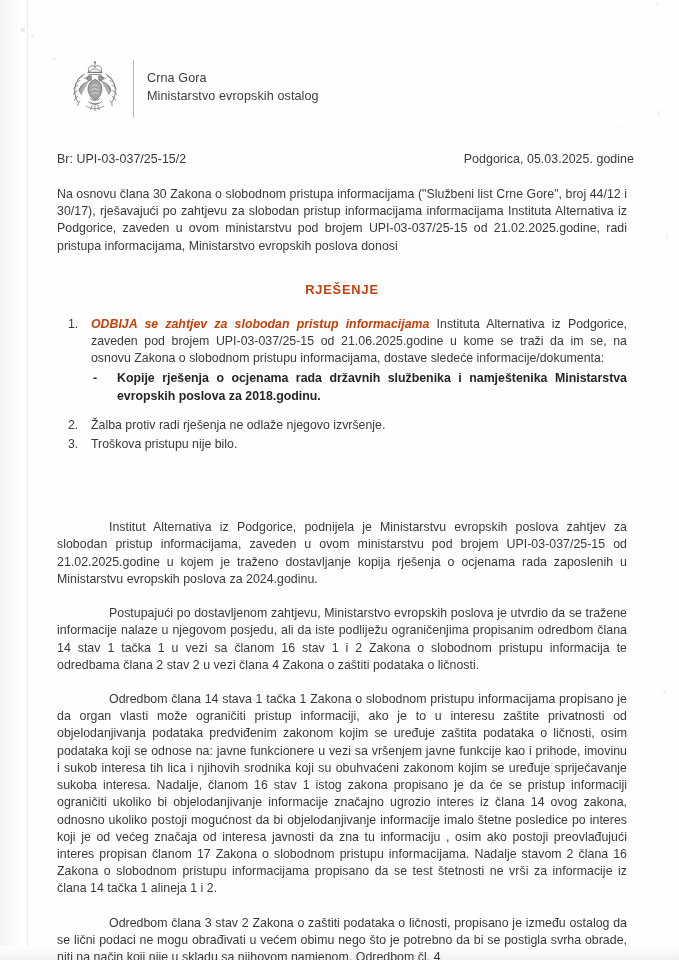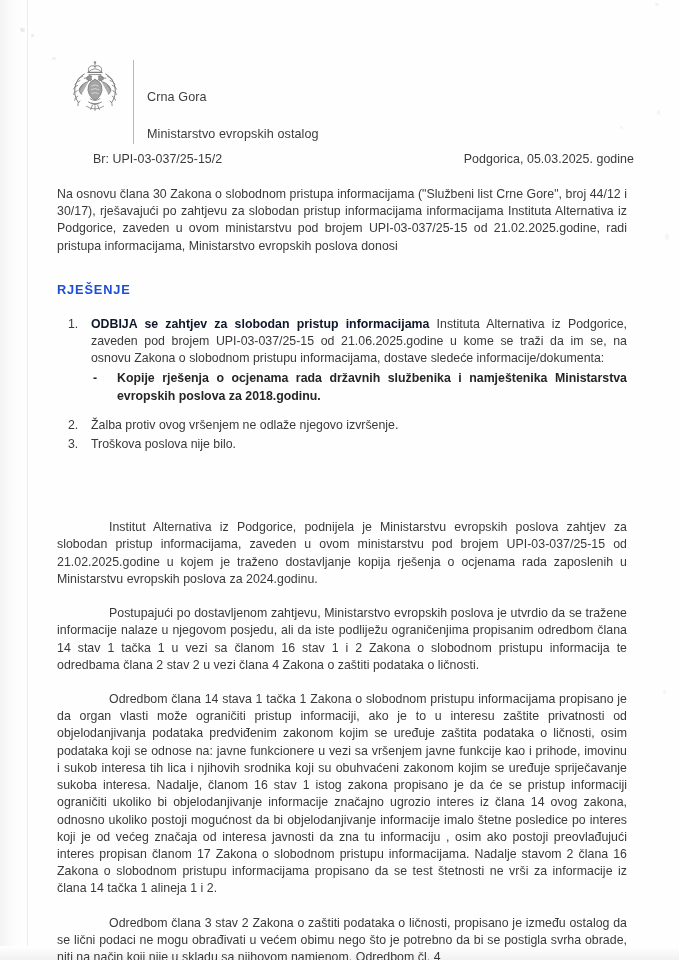--- a/index.html
+++ b/index.html
@@ -83,35 +83,35 @@
     flex: 0 0 auto;
   }
   .letterhead-text {
     padding-left: 13px;
     padding-top: 9px;
     line-height: 1.45;
     font-size: 12.6px;
     color: #3d3d3d;
     white-space: nowrap;
   }
-  .letterhead-text div { letter-spacing: .1px; margin-top: 19px; }
+  .letterhead-text div { letter-spacing: .1px; }
 
   
   .ref-row {
     position: absolute;
     left: 57px;
     right: 38px;
     top: 152px;
     display: flex;
     justify-content: space-between;
     align-items: baseline;
     font-size: 12.4px;
     color: #3a3a3a;
   }
-  .ref-number { letter-spacing: .05px; margin-left: 36px; }
+  .ref-number { letter-spacing: .05px; }
   .ref-place  { letter-spacing: .05px; padding-right: 7px; }
 
   
   .body {
     position: absolute;
     left: 57px;
     width: 570px;
     top: 186px;
     font-size: 12.35px;
     line-height: 1.395;
@@ -123,23 +123,23 @@
     letter-spacing: .03px;
   }
   p.para.indent { text-indent: 52px; }
   .gap-md  { height: 17px; }
   .gap-lg  { height: 26px; }
 
   h2.doc-heading {
     margin: 0;
     font-size: 12.8px;
     font-weight: bold;
-    text-align: left;
+    text-align: center;
     letter-spacing: .85px;
-    color: #1d4ed8;
+    color: #c2410c;
   }
 
   
   ol.decisions {
     margin: 0;
     padding: 0;
     list-style: none;
   }
   ol.decisions > li {
     position: relative;
@@ -151,21 +151,21 @@
   ol.decisions > li .marker {
     position: absolute;
     left: 11px;
     top: 0;
     width: 22px;
     text-align: left;
   }
   li.tight { margin-bottom: 0; }
   li.spaced-top { margin-top: 12px; }
 
-  b.strong { font-weight: bold; color: #0f172a; }
+  b.strong { font-weight: bold; color: #c2410c; font-style: italic; }
 
   
   ul.subitems {
     margin: 3px 0 0 0;
     padding: 0;
     list-style: none;
   }
   ul.subitems > li {
     position: relative;
     padding-left: 26px;
@@ -282,26 +282,26 @@
         <ul class="subitems">
           <li>
             <span class="dash">-</span>
             <span>Kopije rješenja o ocjenama rada državnih službenika i namještenika Ministarstva evropskih poslova za 2018.godinu.</span>
           </li>
         </ul>
       </li>
 
       <li class="tight spaced-top">
         <span class="marker">2.</span>
-        <span>Žalba protiv ovog vršenjem ne odlaže njegovo izvršenje.</span>
+        <span>Žalba protiv radi rješenja ne odlaže njegovo izvršenje.</span>
       </li>
 
       <li class="tight">
         <span class="marker">3.</span>
-        <span>Troškova poslova nije bilo.</span>
+        <span>Troškova pristupu nije bilo.</span>
       </li>
 
     </ol>
 
     <div class="gap-lg" style="height:34px"></div>
     <div class="gap-lg" style="height:30px"></div>
 
     <p class="para indent">Institut Alternativa iz Podgorice, podnijela je Ministarstvu evropskih poslova zahtjev za slobodan pristup informacijama, zaveden u ovom ministarstvu pod brojem UPI-03-037/25-15 od 21.02.2025.godine u kojem je traženo dostavljanje kopija rješenja o ocjenama rada zaposlenih u Ministarstvu evropskih poslova za 2024.godinu.</p>
     <div class="gap-md"></div>
     <p class="para indent">Postupajući po dostavljenom zahtjevu, Ministarstvo evropskih poslova je utvrdio da se tražene informacije nalaze u njegovom posjedu, ali da iste podliježu ograničenjima propisanim odredbom člana 14 stav 1 tačka 1 u vezi sa članom 16 stav 1 i 2 Zakona o slobodnom pristupu informacija te odredbama člana 2  stav 2 u vezi člana 4 Zakona o zaštiti podataka o ličnosti.</p>

